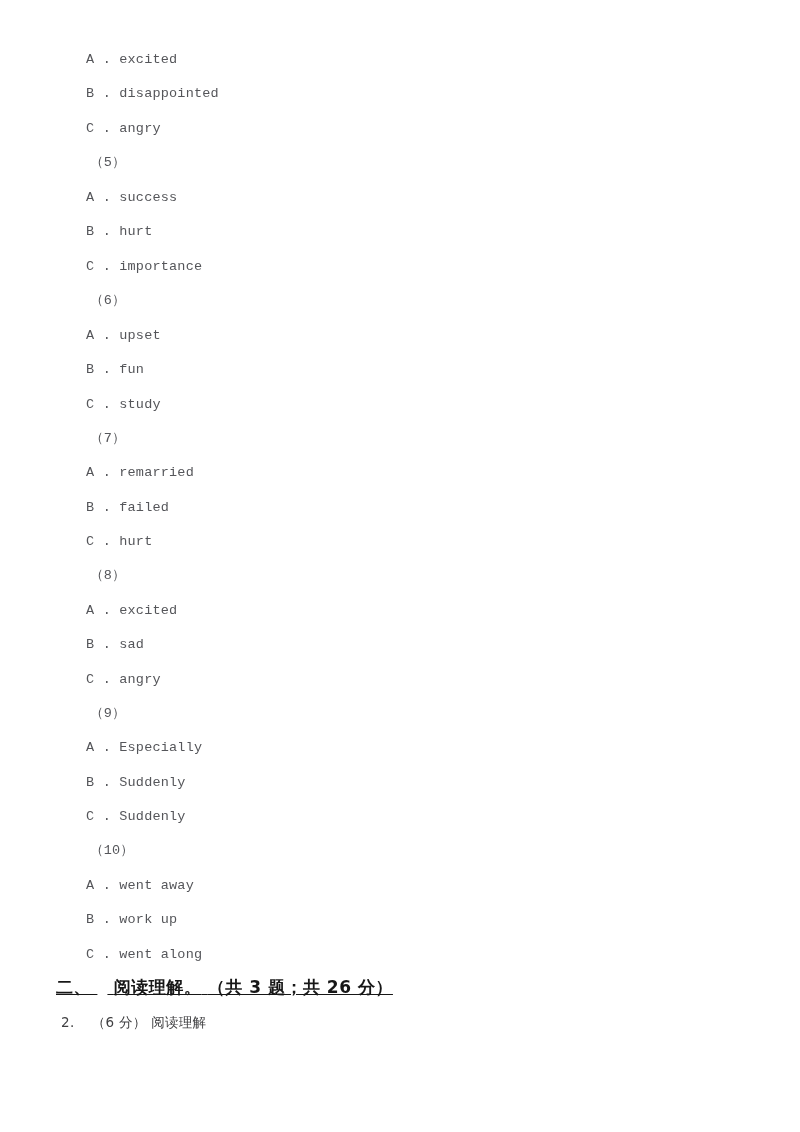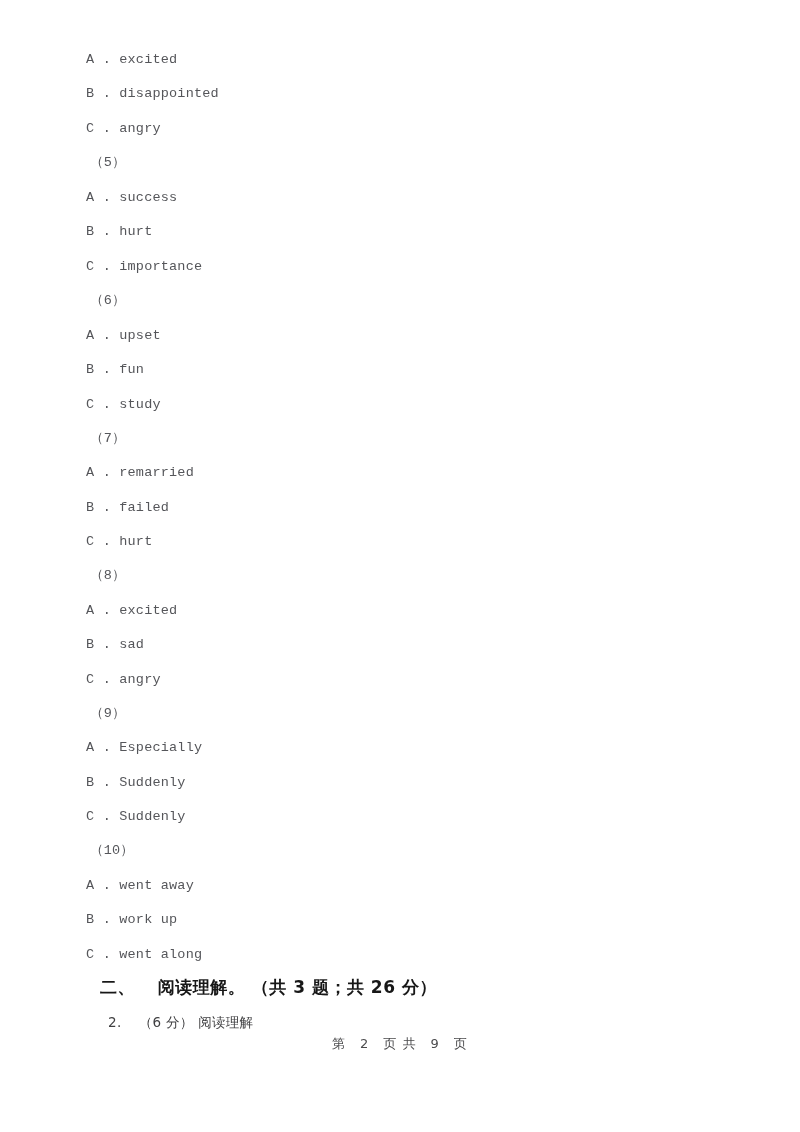--- a/index.html
+++ b/index.html
@@ -67,34 +67,35 @@
     letter-spacing: 0.2px;
     padding-left: 90px;
   }
 
   
   .section-heading {
     font-family: "DejaVu Sans", "Liberation Sans", sans-serif;
     font-weight: bold;
     font-size: 17px;
     color: #171717;
-    padding-left: 100px;
+    padding-left: 56px;
     letter-spacing: 0.5px;
+    text-decoration: underline;
   }
   .section-heading .sh-gap {
     display: inline-block;
     width: 10px;
   }
 
   
   .question {
     font-family: "DejaVu Sans", "Liberation Sans", sans-serif;
     font-size: 13.5px;
     color: #3f3f41;
-    padding-left: 108px;
+    padding-left: 61px;
     letter-spacing: 0.3px;
   }
   .question .q-gap {
     display: inline-block;
     width: 8px;
   }
 
   
   .footer {
     position: absolute;
@@ -149,24 +150,13 @@
     <span>（共 3 题；共 26 分）</span>
   </div>
 
   <div class="question" style="top: 1014px; position: absolute;">
     <span>2.</span>
     <span class="q-gap"></span>
     <span>（6 分）</span>
     <span>阅读理解</span>
   </div>
 
-  <div class="footer" style="top: 1035px;">
-    <span>第</span>
-    <span class="fgap"></span>
-    <span>2</span>
-    <span class="fgap"></span>
-    <span>页 共</span>
-    <span class="fgap"></span>
-    <span>9</span>
-    <span class="fgap"></span>
-    <span>页</span>
-  </div>
 </div>
 
 </body></html>

